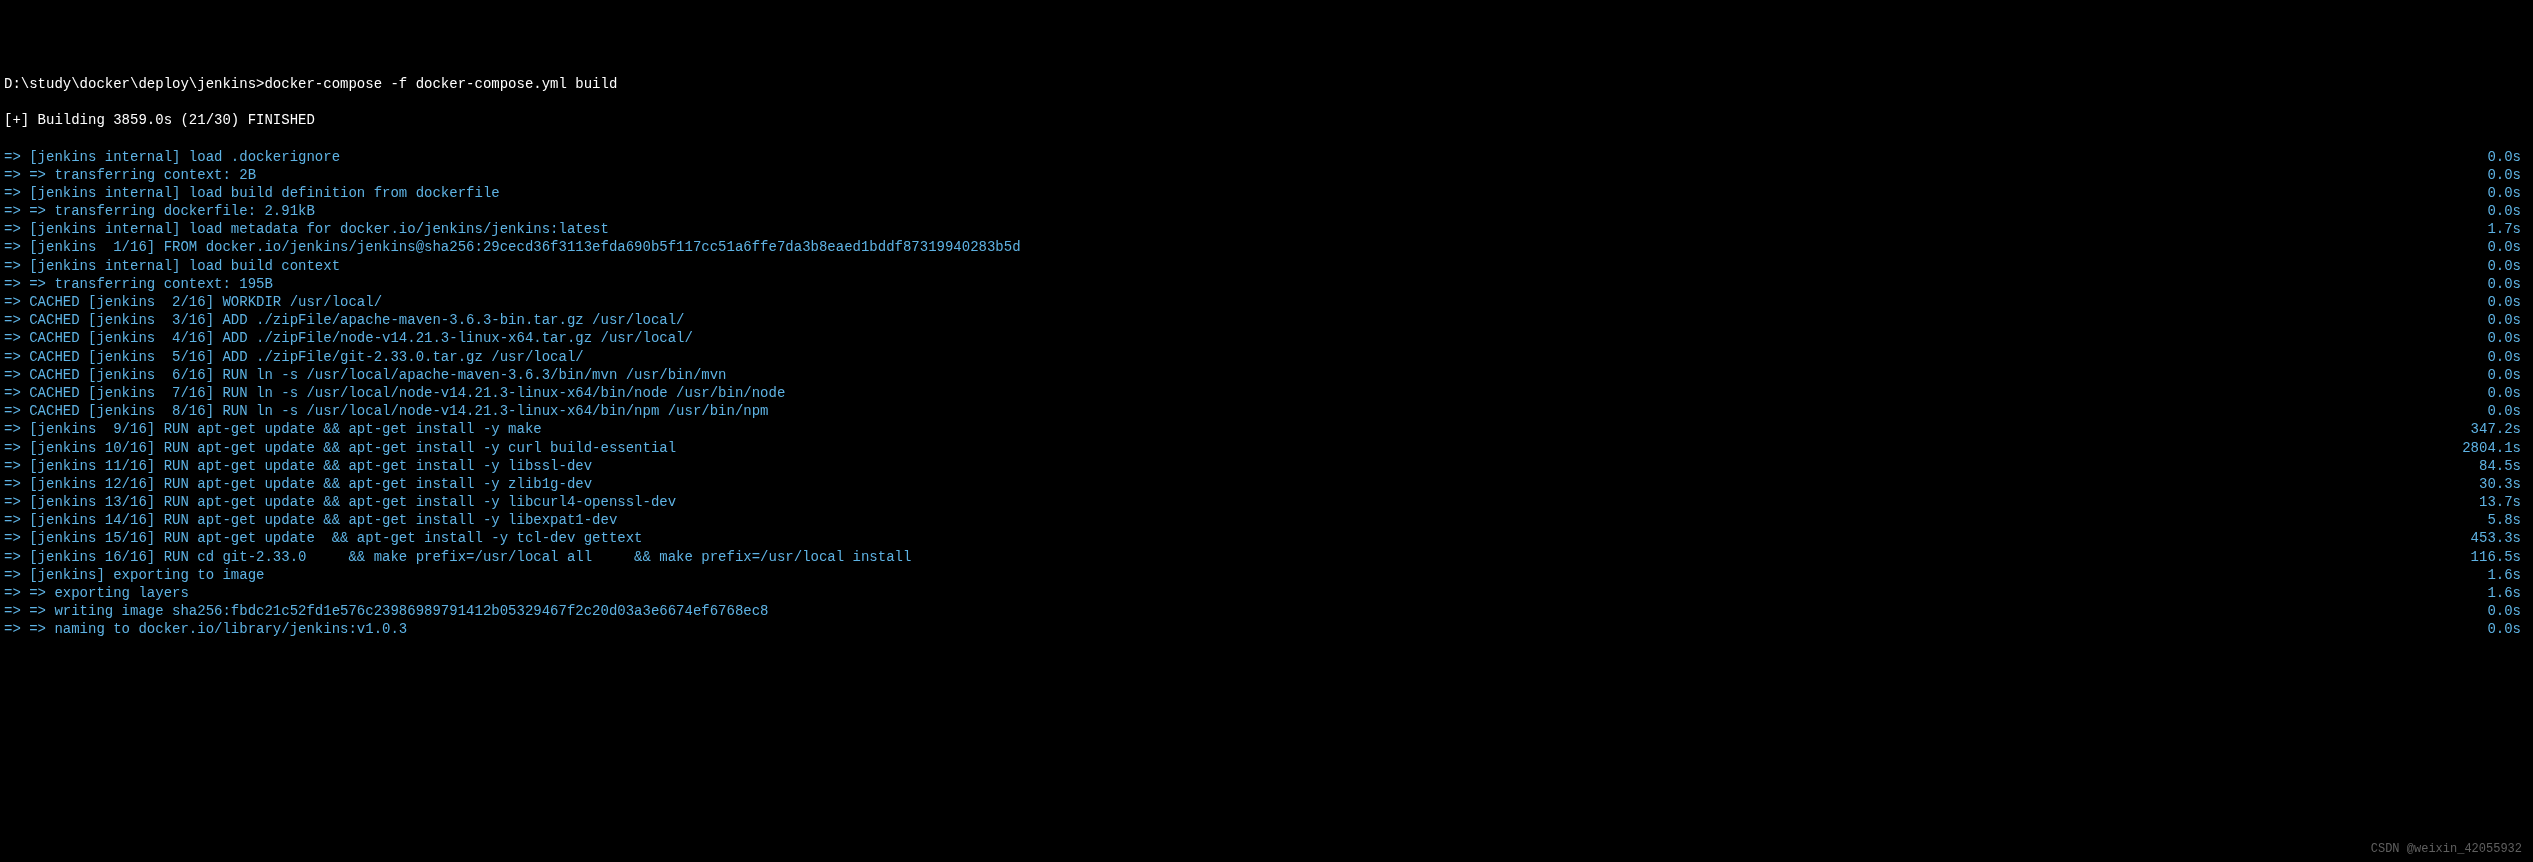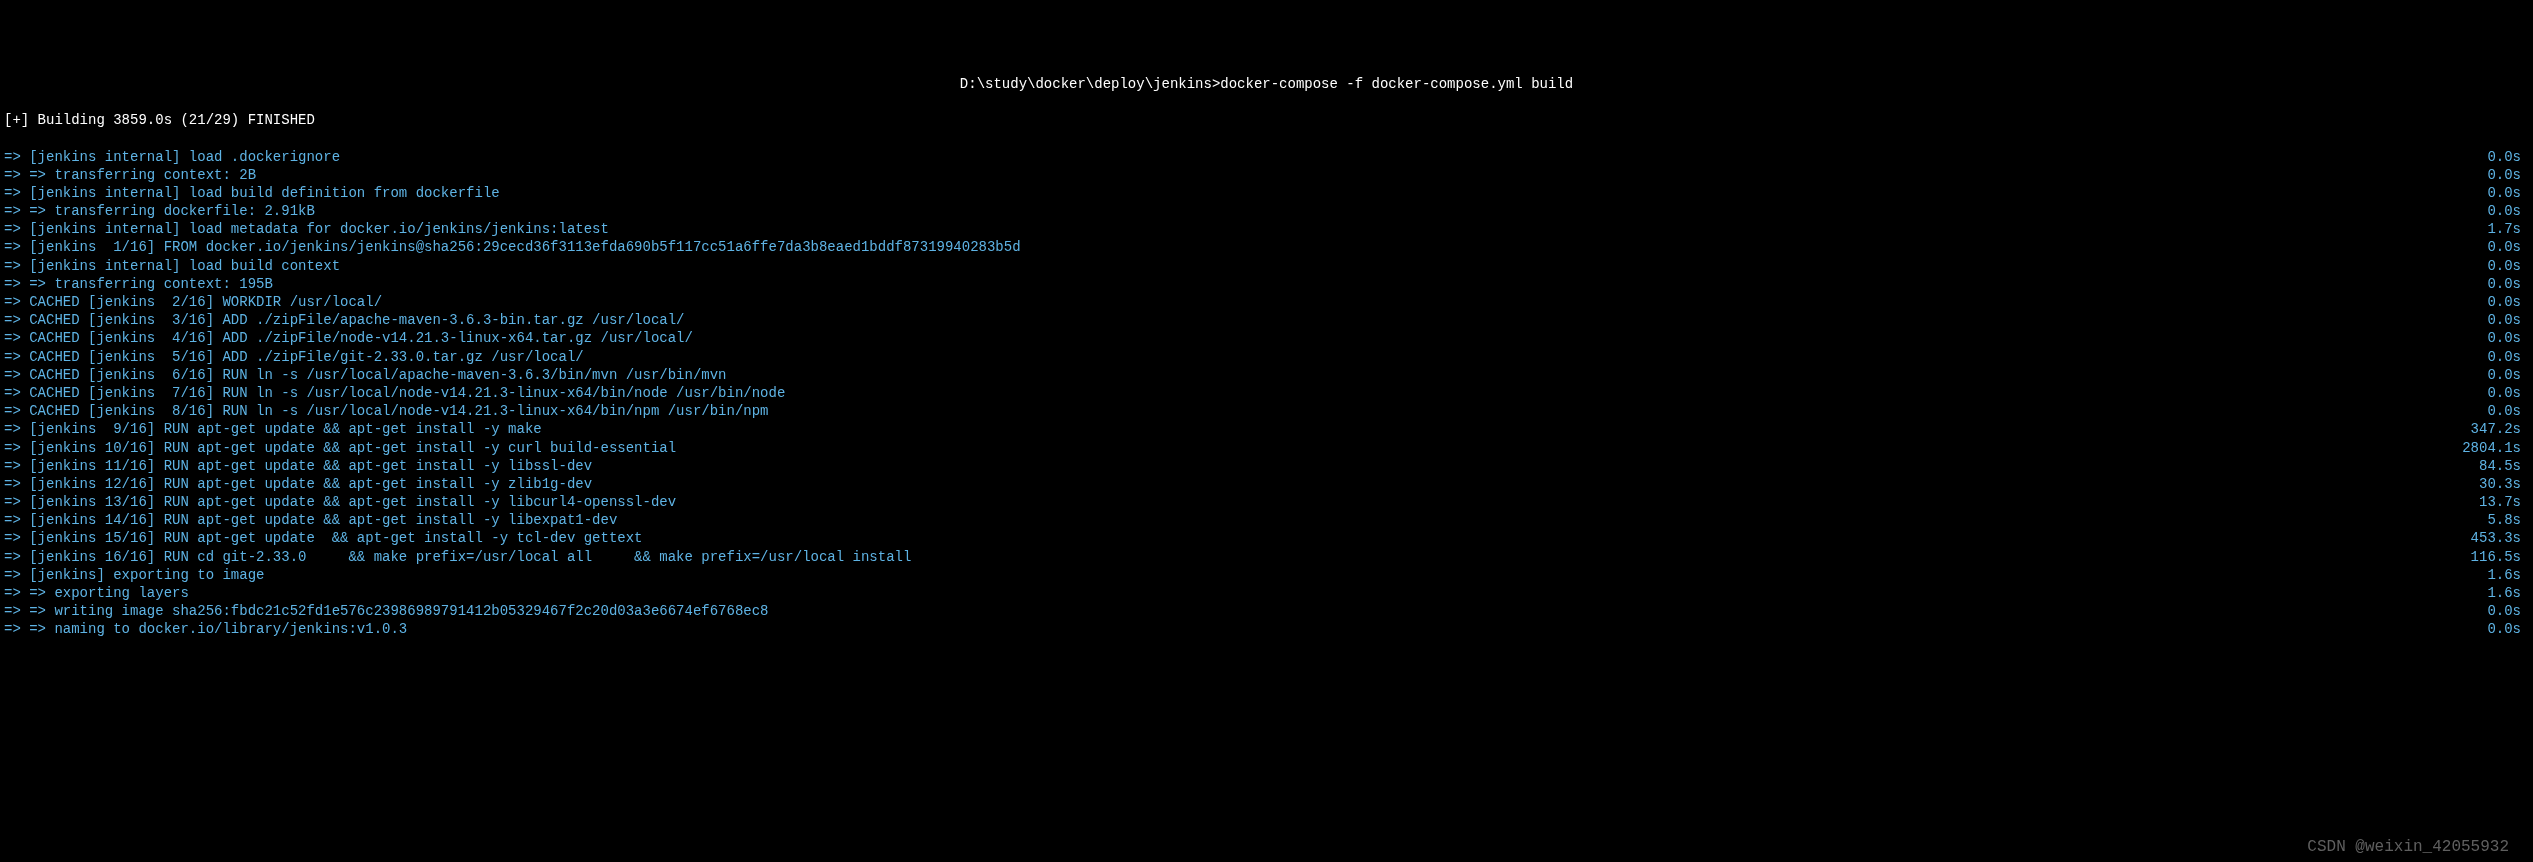--- a/index.html
+++ b/index.html
@@ -12,21 +12,20 @@
       color: #ffffff;
       font-family: 'Consolas', 'Courier New', monospace;
       font-size: 14px;
       line-height: 1.3;
       padding: 2px 4px;
       white-space: pre;
       overflow-x: auto;
     }
     .prompt-line {
       color: #ffffff;
-      text-align: center;
     }
     .status-line {
       color: #ffffff;
     }
     .build-line {
       display: flex;
       justify-content: space-between;
       color: #5eb3e4;
     }
     .step-text {
@@ -34,30 +33,30 @@
       flex: 1;
     }
     .timing {
       color: #5eb3e4;
       text-align: center;
       padding-right: 8px;
     }
     .watermark {
       position: fixed;
       bottom: 4px;
-      right: 24px;
+      right: 11px;
       color: #888888;
-      font-size: 16px;
+      font-size: 12px;
       opacity: 0.7;
     }
   </style>
 </head>
 <body>
 
 
 
 <div class="prompt-line">D:\study\docker\deploy\jenkins&gt;docker-compose -f docker-compose.yml build</div>
-<div class="status-line">[+] Building 3859.0s (21/29) FINISHED</div>
+<div class="status-line">[+] Building 3859.0s (21/30) FINISHED</div>
 <div id="steps-container"><div class="build-line"><span class="step-text">=&gt; [jenkins internal] load .dockerignore</span><span class="timing">0.0s</span></div><div class="build-line"><span class="step-text">=&gt; =&gt; transferring context: 2B</span><span class="timing">0.0s</span></div><div class="build-line"><span class="step-text">=&gt; [jenkins internal] load build definition from dockerfile</span><span class="timing">0.0s</span></div><div class="build-line"><span class="step-text">=&gt; =&gt; transferring dockerfile: 2.91kB</span><span class="timing">0.0s</span></div><div class="build-line"><span class="step-text">=&gt; [jenkins internal] load metadata for docker.io/jenkins/jenkins:latest</span><span class="timing">1.7s</span></div><div class="build-line"><span class="step-text">=&gt; [jenkins  1/16] FROM docker.io/jenkins/jenkins@sha256:29cecd36f3113efda690b5f117cc51a6ffe7da3b8eaed1bddf87319940283b5d</span><span class="timing">0.0s</span></div><div class="build-line"><span class="step-text">=&gt; [jenkins internal] load build context</span><span class="timing">0.0s</span></div><div class="build-line"><span class="step-text">=&gt; =&gt; transferring context: 195B</span><span class="timing">0.0s</span></div><div class="build-line"><span class="step-text">=&gt; CACHED [jenkins  2/16] WORKDIR /usr/local/</span><span class="timing">0.0s</span></div><div class="build-line"><span class="step-text">=&gt; CACHED [jenkins  3/16] ADD ./zipFile/apache-maven-3.6.3-bin.tar.gz /usr/local/</span><span class="timing">0.0s</span></div><div class="build-line"><span class="step-text">=&gt; CACHED [jenkins  4/16] ADD ./zipFile/node-v14.21.3-linux-x64.tar.gz /usr/local/</span><span class="timing">0.0s</span></div><div class="build-line"><span class="step-text">=&gt; CACHED [jenkins  5/16] ADD ./zipFile/git-2.33.0.tar.gz /usr/local/</span><span class="timing">0.0s</span></div><div class="build-line"><span class="step-text">=&gt; CACHED [jenkins  6/16] RUN ln -s /usr/local/apache-maven-3.6.3/bin/mvn /usr/bin/mvn</span><span class="timing">0.0s</span></div><div class="build-line"><span class="step-text">=&gt; CACHED [jenkins  7/16] RUN ln -s /usr/local/node-v14.21.3-linux-x64/bin/node /usr/bin/node</span><span class="timing">0.0s</span></div><div class="build-line"><span class="step-text">=&gt; CACHED [jenkins  8/16] RUN ln -s /usr/local/node-v14.21.3-linux-x64/bin/npm /usr/bin/npm</span><span class="timing">0.0s</span></div><div class="build-line"><span class="step-text">=&gt; [jenkins  9/16] RUN apt-get update &amp;&amp; apt-get install -y make</span><span class="timing">347.2s</span></div><div class="build-line"><span class="step-text">=&gt; [jenkins 10/16] RUN apt-get update &amp;&amp; apt-get install -y curl build-essential</span><span class="timing">2804.1s</span></div><div class="build-line"><span class="step-text">=&gt; [jenkins 11/16] RUN apt-get update &amp;&amp; apt-get install -y libssl-dev</span><span class="timing">84.5s</span></div><div class="build-line"><span class="step-text">=&gt; [jenkins 12/16] RUN apt-get update &amp;&amp; apt-get install -y zlib1g-dev</span><span class="timing">30.3s</span></div><div class="build-line"><span class="step-text">=&gt; [jenkins 13/16] RUN apt-get update &amp;&amp; apt-get install -y libcurl4-openssl-dev</span><span class="timing">13.7s</span></div><div class="build-line"><span class="step-text">=&gt; [jenkins 14/16] RUN apt-get update &amp;&amp; apt-get install -y libexpat1-dev</span><span class="timing">5.8s</span></div><div class="build-line"><span class="step-text">=&gt; [jenkins 15/16] RUN apt-get update  &amp;&amp; apt-get install -y tcl-dev gettext</span><span class="timing">453.3s</span></div><div class="build-line"><span class="step-text">=&gt; [jenkins 16/16] RUN cd git-2.33.0     &amp;&amp; make prefix=/usr/local all     &amp;&amp; make prefix=/usr/local install</span><span class="timing">116.5s</span></div><div class="build-line"><span class="step-text">=&gt; [jenkins] exporting to image</span><span class="timing">1.6s</span></div><div class="build-line"><span class="step-text">=&gt; =&gt; exporting layers</span><span class="timing">1.6s</span></div><div class="build-line"><span class="step-text">=&gt; =&gt; writing image sha256:fbdc21c52fd1e576c23986989791412b05329467f2c20d03a3e6674ef6768ec8</span><span class="timing">0.0s</span></div><div class="build-line"><span class="step-text">=&gt; =&gt; naming to docker.io/library/jenkins:v1.0.3</span><span class="timing">0.0s</span></div></div>
 <div class="watermark">CSDN @weixin_42055932</div>
 
 
 
 
 </body></html>

